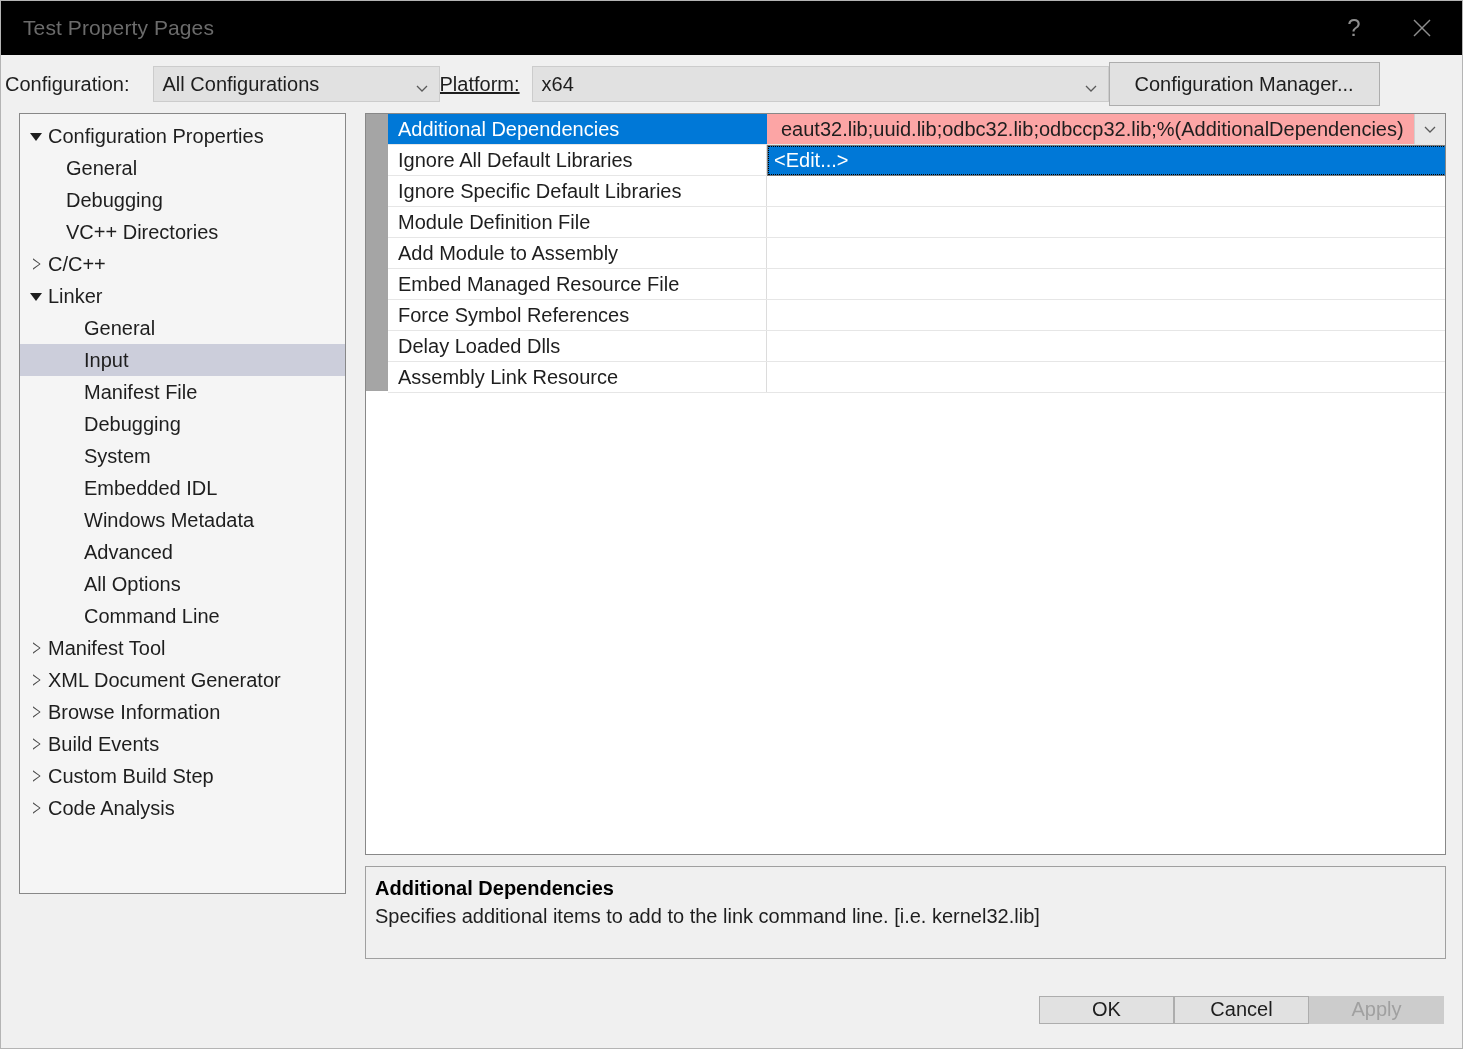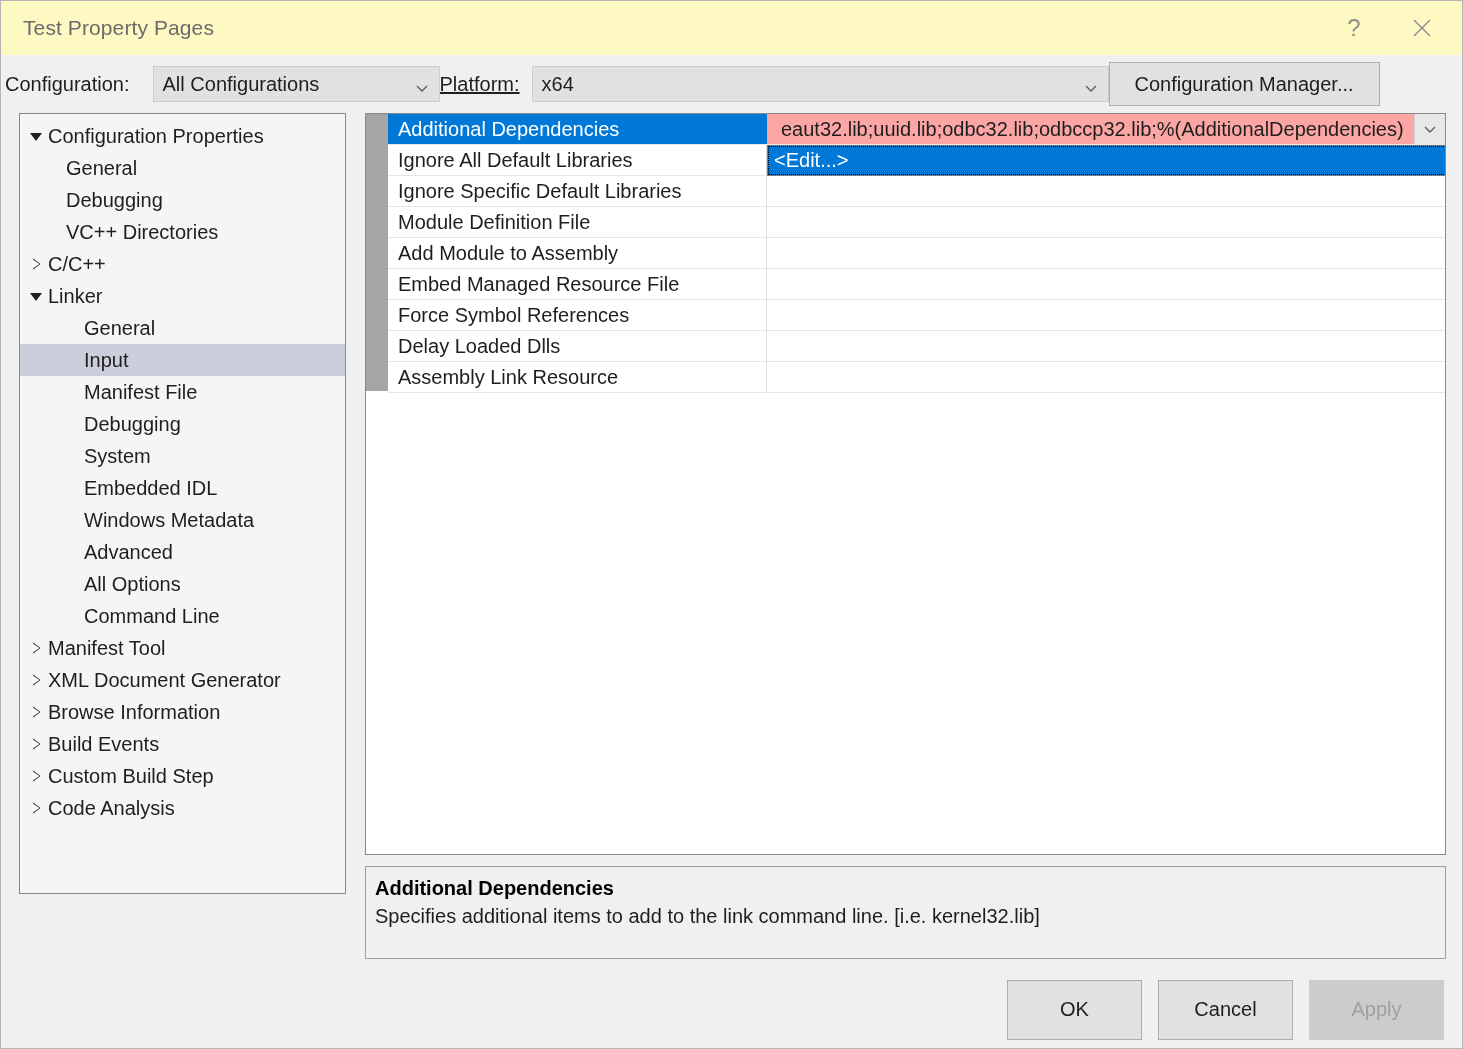--- a/index.html
+++ b/index.html
@@ -26,21 +26,21 @@
     border: 1px solid #b4b4b4;
     background: #f0f0f0;
     display: flex;
     flex-direction: column;
   }
 
   
   #titlebar {
     height: 54px;
     min-height: 54px;
-    background: #fef9c3;
+    background: #000000;
     display: flex;
     align-items: center;
     position: relative;
   }
   #title-text {
     margin-left: 22px;
     font-size: 21px;
     color: #6b6b6b;
     letter-spacing: 0.1px;
   }
@@ -309,22 +309,22 @@
     min-height: 77px;
     display: flex;
     align-items: center;
     justify-content: flex-end;
     padding-right: 18px;
     box-sizing: border-box;
   }
   .dlg-btn {
     box-sizing: border-box;
     width: 135px;
-    height: 60px;
-    margin-left: 16px;
+    height: 28px;
+    margin-left: 0;
     background: #e1e1e1;
     border: 1px solid #adadad;
     font-size: 20px;
     color: #1e1e1e;
     font-family: "Liberation Sans", sans-serif;
     display: flex;
     align-items: center;
     justify-content: center;
   }
   .dlg-btn.disabled {

